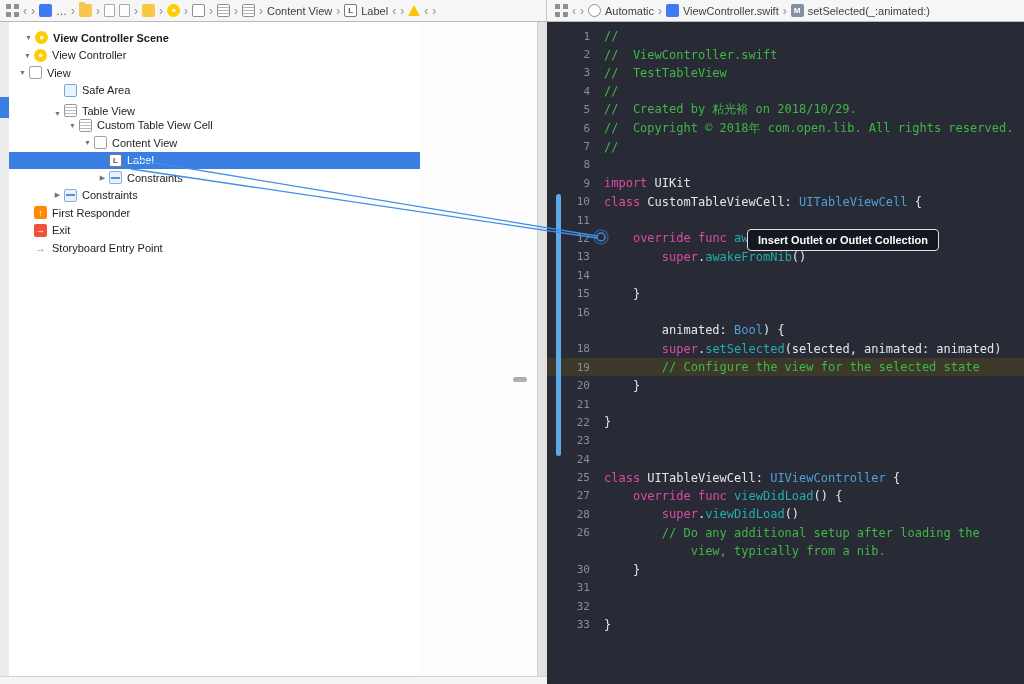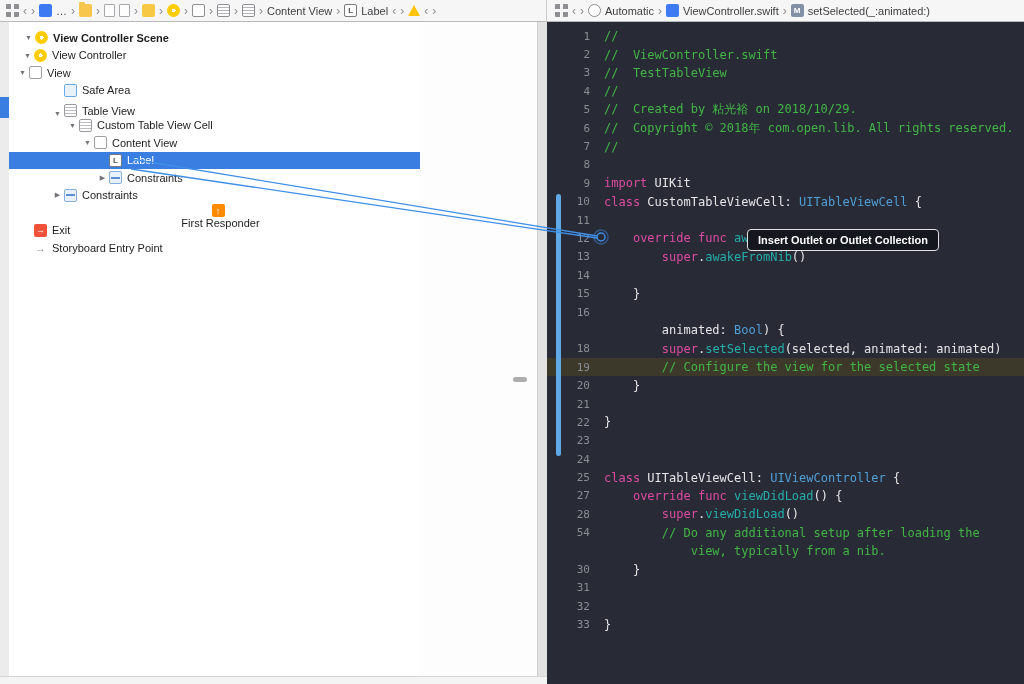--- a/index.html
+++ b/index.html
@@ -220,21 +220,21 @@
       <div class="orow" style="padding-left: 96px;">
         <span class="tri">▶</span>
         <span class="oic oic-constraints"></span>
         <span class="olabel">Constraints</span>
       </div>
       <div class="orow" style="padding-left: 51px;">
         <span class="tri">▶</span>
         <span class="oic oic-constraints"></span>
         <span class="olabel">Constraints</span>
       </div>
-      <div class="orow" style="padding-left: 21px; flex-direction: column;">
+      <div class="orow" style="padding-left: 21px;">
         <span class="tri"></span>
         <span class="oic oic-firstresponder"></span>
         <span class="olabel">First Responder</span>
       </div>
       <div class="orow" style="padding-left: 21px;">
         <span class="tri"></span>
         <span class="oic oic-exit"></span>
         <span class="olabel">Exit</span>
       </div>
       <div class="orow" style="padding-left: 21px; text-align: center;">
@@ -271,21 +271,21 @@
         <div class="crow"><span class="ln">18</span><span class="ctext"><span class="s-pl">        </span><span class="s-kw">super</span><span class="s-pl">.</span><span class="s-me">setSelected</span><span class="s-pl">(selected, animated: animated)</span></span></div>
         <div class="crow hl"><span class="ln">19</span><span class="ctext"><span class="s-pl">        </span><span class="s-cm">// Configure the view for the selected state</span></span></div>
         <div class="crow"><span class="ln">20</span><span class="ctext"><span class="s-pl">    }</span></span></div>
         <div class="crow"><span class="ln">21</span><span class="ctext"></span></div>
         <div class="crow"><span class="ln">22</span><span class="ctext"><span class="s-pl">}</span></span></div>
         <div class="crow"><span class="ln">23</span><span class="ctext"></span></div>
         <div class="crow"><span class="ln">24</span><span class="ctext"></span></div>
         <div class="crow"><span class="ln">25</span><span class="ctext"><span class="s-kw">class</span><span class="s-pl"> UITableViewCell: </span><span class="s-ty">UIViewController</span><span class="s-pl"> {</span></span></div>
         <div class="crow"><span class="ln">27</span><span class="ctext"><span class="s-pl">    </span><span class="s-kw">override func</span><span class="s-pl"> </span><span class="s-me">viewDidLoad</span><span class="s-pl">() {</span></span></div>
         <div class="crow"><span class="ln">28</span><span class="ctext"><span class="s-pl">        </span><span class="s-kw">super</span><span class="s-pl">.</span><span class="s-me">viewDidLoad</span><span class="s-pl">()</span></span></div>
-        <div class="crow"><span class="ln">54</span><span class="ctext"><span class="s-pl">        </span><span class="s-cm">// Do any additional setup after loading the</span></span></div>
+        <div class="crow"><span class="ln">26</span><span class="ctext"><span class="s-pl">        </span><span class="s-cm">// Do any additional setup after loading the</span></span></div>
         <div class="crow"><span class="ln"></span><span class="ctext"><span class="s-cm">            view, typically from a nib.</span></span></div>
         <div class="crow"><span class="ln">30</span><span class="ctext"><span class="s-pl">    }</span></span></div>
         <div class="crow"><span class="ln">31</span><span class="ctext"></span></div>
         <div class="crow"><span class="ln">32</span><span class="ctext"></span></div>
         <div class="crow"><span class="ln">33</span><span class="ctext"><span class="s-pl">}</span></span></div>
       </div>
   </div>
 
   <div class="dragbar"></div>
 

